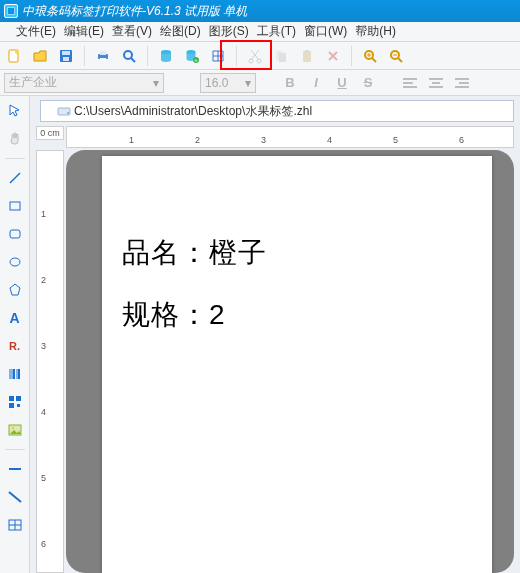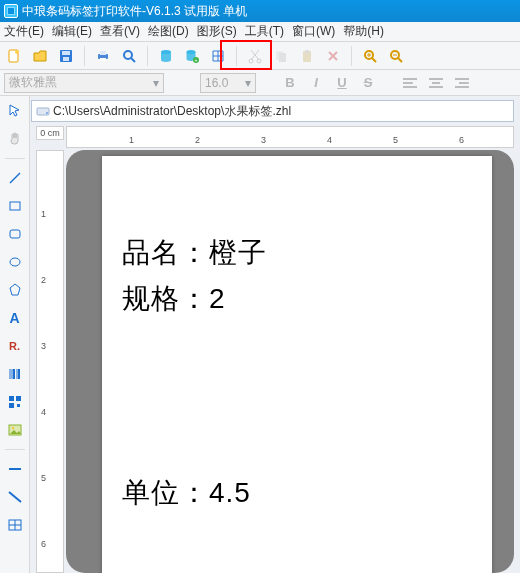--- a/index.html
+++ b/index.html
@@ -1,23 +1,23 @@
 <!DOCTYPE html>
 <html><head>
 <meta charset="utf-8">
 <style>
   * { box-sizing: border-box; margin: 0; padding: 0; font-family: "Microsoft YaHei", Arial, sans-serif; }
   body { width: 520px; height: 573px; background: #fff; overflow: hidden; font-size: 12px; color: #333; }
 
   .titlebar { height: 22px; background: linear-gradient(#0a94e3,#0e87d2); color: #fff; display: flex; align-items: center; padding: 0 4px; }
   .titlebar .icon { width: 14px; height: 14px; background: #3cc6ff; border: 1px solid #fff; border-radius: 2px; margin-right: 4px; display:inline-flex;align-items:center;justify-content:center;}
   .titlebar .icon svg{width:10px;height:10px;}
-  .titlebar span.t { font-size: 12px; }
-
-  .menubar { height: 20px; background: #f5f6f7; border-bottom: 1px solid #d8d8d8; display: flex; align-items: center; padding: 0 4px; gap: 8px; }
+  .titlebar span.t { font-size: 12px; font-style: italic; }
+
+  .menubar { height: 20px; background: #f5f6f7; border-bottom: 1px solid #d8d8d8; display: flex; align-items: center; padding: 0 16px; gap: 8px; }
   .menubar .mi { font-size: 12px; cursor: default; }
 
   .toolbar { height: 28px; background: #f5f6f7; border-bottom: 1px solid #d8d8d8; display: flex; align-items: center; padding: 0 4px; gap: 6px; position: relative;}
   .toolbar .sep { width: 1px; height: 20px; background: #dcdcdc; margin: 0 2px; }
   .tb { width: 20px; height: 20px; display: inline-flex; align-items: center; justify-content: center; border-radius: 2px; cursor: pointer;}
   .tb svg { width: 16px; height: 16px; }
   .tb.dis svg { opacity: .35; }
   .redbox { position: absolute; border: 2px solid #ff0000; left: 220px; top: -2px; width: 52px; height: 30px; pointer-events: none;}
 
   .optbar { height: 26px; background: #f5f6f7; border-bottom: 1px solid #d8d8d8; display: flex; align-items: center; padding: 0 4px; gap: 6px;}
@@ -34,21 +34,21 @@
     linear-gradient(#bdbdbd,#bdbdbd) 0 4px/70% 2px no-repeat,
     linear-gradient(#bdbdbd,#bdbdbd) 0 8px/100% 2px no-repeat;}
 
   .workarea { display: flex; height: calc(573px - 22px - 20px - 28px - 26px); }
   .sidetools { width: 30px; background: #f5f6f7; border-right: 1px solid #d8d8d8; display: flex; flex-direction: column; align-items: center; padding-top: 4px; gap: 6px;}
   .sidetools .st { width: 22px; height: 22px; display:flex;align-items:center;justify-content:center;border-radius:2px;}
   .sidetools .st svg{width:16px;height:16px;}
   .sidetools .hr{width:20px;height:1px;background:#dcdcdc;margin:2px 0;}
 
   .docwrap { flex:1; background:#eceff3; position:relative; overflow:hidden;}
-  .docpath { height: 22px; margin:4px 6px 0 1px; background:#fff; border:1px solid #b6c6d8; display:flex;align-items:center;padding:0 4px;font-size:12px;color:#333; gap:3px;}
+  .docpath { height: 22px; margin:4px 6px 0 10px; background:#fff; border:1px solid #b6c6d8; display:flex;align-items:center;padding:0 16px;font-size:12px;color:#333; gap:3px;}
   .docpath .dicon{width:14px;height:14px;display:inline-flex;}
   .rulerH { height: 22px; margin:4px 6px 0 36px; background:#fff; border:1px solid #cfcfcf; position:relative; font-size:9px; color:#555;}
   .rulerH .lbl{position:absolute;top:8px;font-size:9px;color:#555;}
   .rulerCorner{position:absolute;left:6px;top:30px;width:28px;height:14px;background:#fff;border:1px solid #cfcfcf;display:flex;align-items:center;justify-content:center;font-size:9px;color:#555;}
   .rulerV { position:absolute; left:6px; top:54px; width:28px; bottom:0; background:#fff; border:1px solid #cfcfcf; }
   .rulerV .lbl{position:absolute;left:4px;font-size:9px;color:#555;transform:none;}
   .canvas { position:absolute; left:36px; top:54px; right:6px; bottom:0; background:#808080; overflow:hidden;border-radius:19px;}
   .page { position:absolute; left:36px; top:6px; width:390px; height:560px; background:#fff; box-shadow:0 0 4px rgba(0,0,0,.3);}
   .page .line{position:absolute;left:20px;font-size:28px;color:#000;letter-spacing:1px;}
 
@@ -169,21 +169,21 @@
         <circle cx="7" cy="7" r="4" fill="none" stroke="#d99a00" stroke-width="2"></circle>
         <line x1="10" y1="10" x2="14" y2="14" stroke="#d99a00" stroke-width="2"></line>
         <line x1="5" y1="7" x2="9" y2="7" stroke="#d99a00"></line>
       </svg>
     </span>
   <div class="redbox"></div>
 </div>
 
 <div class="optbar">
   <div class="combo font">
-    <span>微软雅黑</span>
+    <span>生产企业</span>
     <span class="dd">▾</span>
   </div>
   <div class="combo size">
     <span>16.0</span>
     <span class="dd">▾</span>
   </div>
   <span style="width:12px"></span>
   <span class="fmt">B</span>
   <span class="fmt" style="font-style:italic">I</span>
   <span class="fmt u">U</span>
@@ -321,18 +321,17 @@
       <span class="lbl" style="top:124px">2</span>
       <span class="lbl" style="top:190px">3</span>
       <span class="lbl" style="top:256px">4</span>
       <span class="lbl" style="top:322px">5</span>
       <span class="lbl" style="top:388px">6</span>
     </div>
 
     <div class="canvas">
       <div class="page">
         <div class="line" style="top:78px">品名：橙子</div>
-        <div class="line" style="top:124px">规格：2</div>
-        <div class="line" style="top:318px">单位：4.5</div>
+        <div class="line" style="top:140px">规格：2</div>
       </div>
     </div>
   </div>
 </div>
 
 </body></html>

